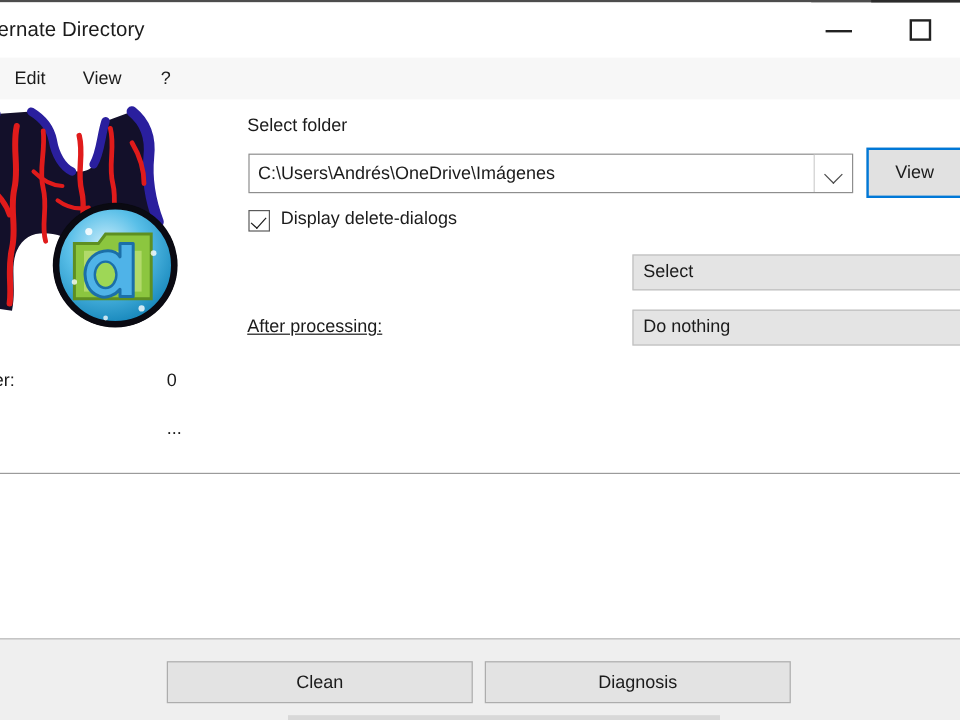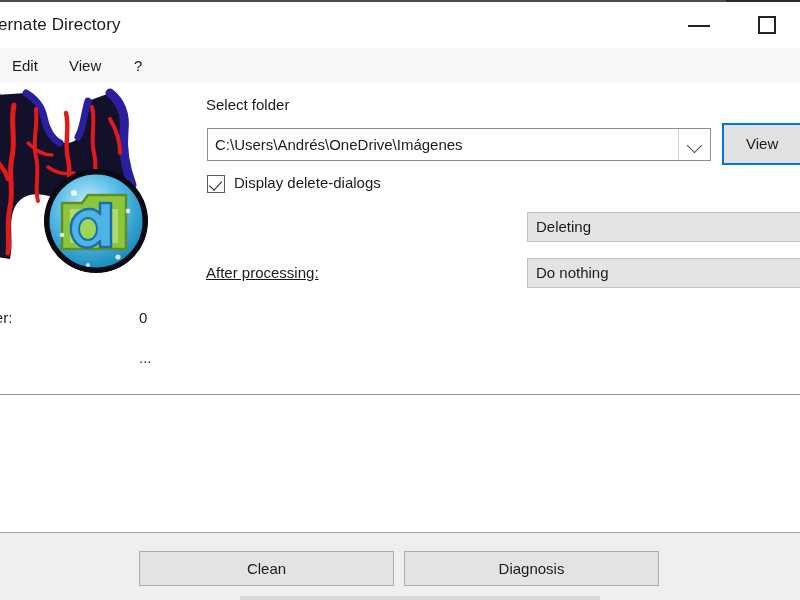--- a/index.html
+++ b/index.html
@@ -436,21 +436,21 @@
   </div>
 
   <div class="checkbox-row">
     <div class="checkbox-box">
       <div class="checkbox-tick"></div>
     </div>
     <div class="checkbox-label">Display delete-dialogs</div>
   </div>
 
   <div class="opt-combo opt-deleting">
-    <div class="opt-text">Deleting</div>
+    <div class="opt-text">Select</div>
   </div>
 
   <div class="label lbl-after">After processing:</div>
   <div class="opt-combo opt-after">
     <div class="opt-text">Do nothing</div>
   </div>
 
   <div class="counter-label cnt-row1">unter:</div>
   <div class="counter-value cnt-row1">0</div>
 

